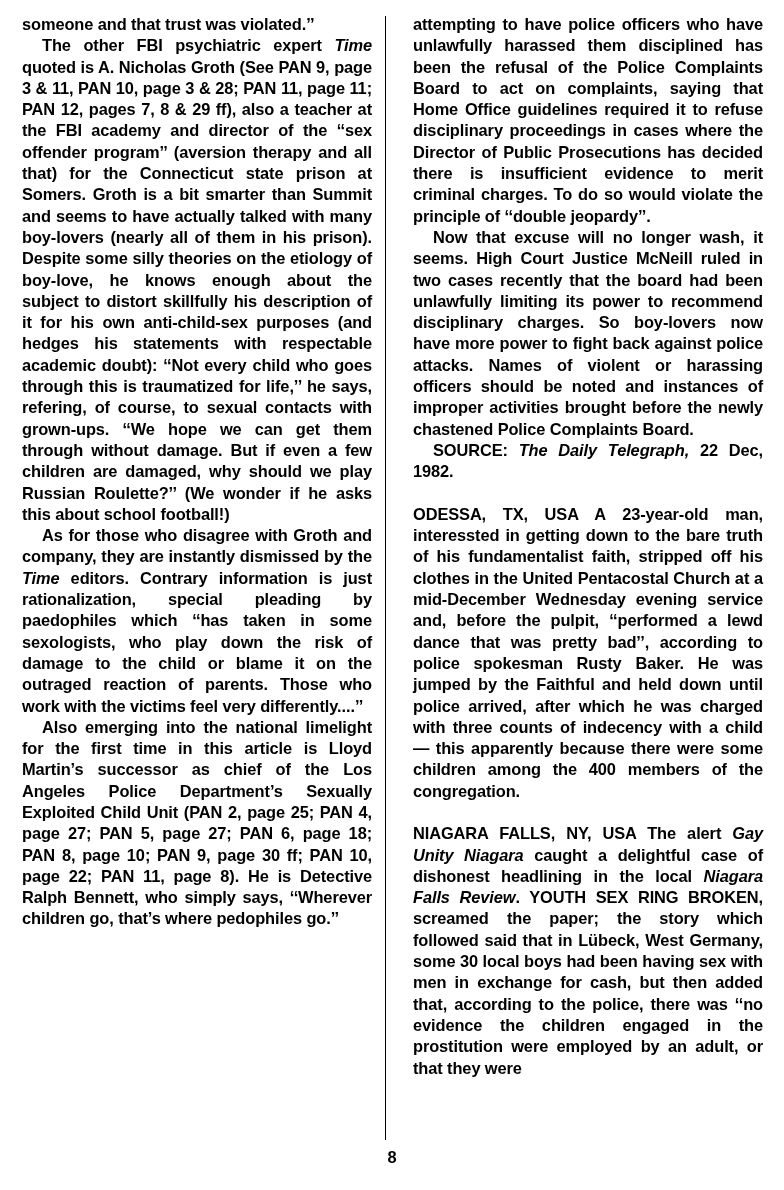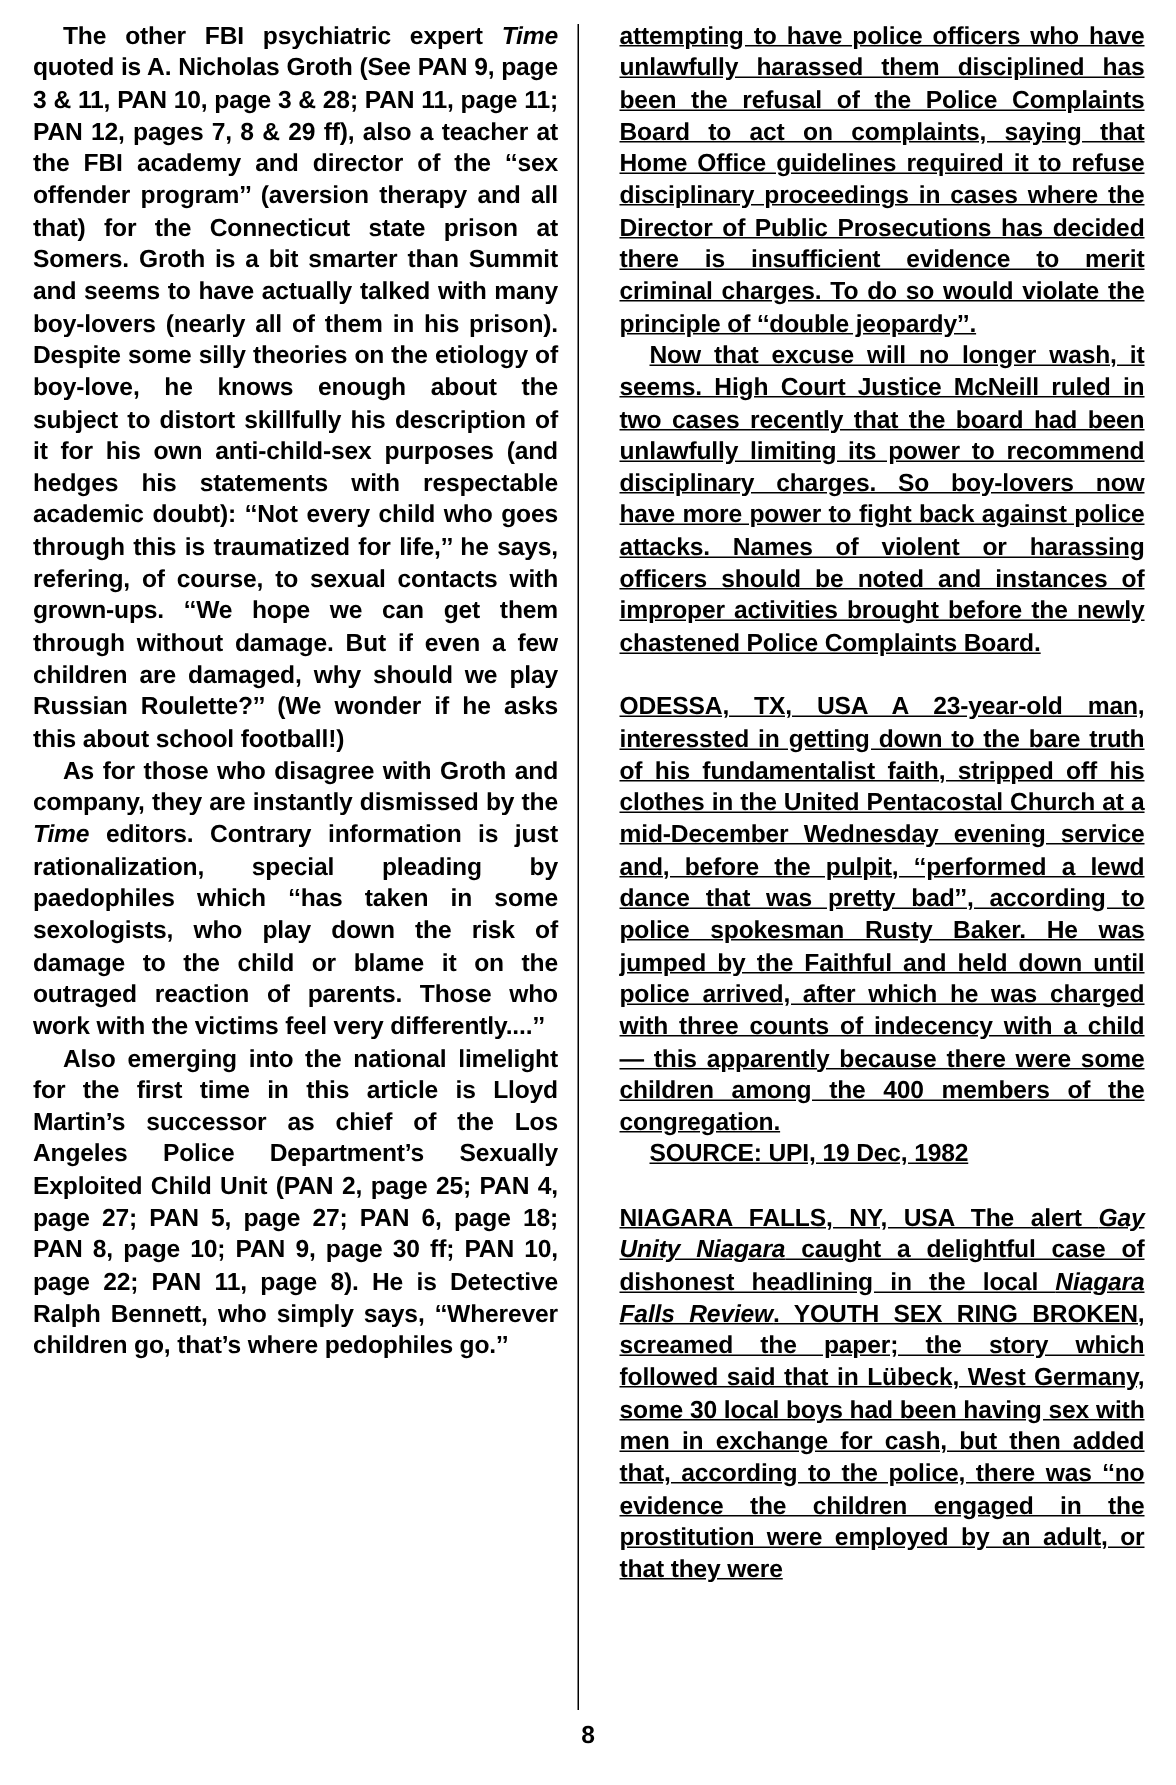--- a/index.html
+++ b/index.html
@@ -30,21 +30,21 @@
     width: 784px;
     height: 1120px;
   }
 
   .col {
     position: absolute;
     top: 0;
     width: 350px;
   }
   .col-left  { left: 22px; }
-  .col-right { left: 413px; text-decoration: underline; }
+  .col-right { left: 413px; }
 
   .divider {
     position: absolute;
     left: 385px;
     top: 16px;
     width: 1px;
     height: 1124px;
     background: #000000;
   }
 
@@ -82,28 +82,29 @@
 </style>
 </head>
 <body>
 
 <div id="page">
 
   <div class="divider"></div>
 
   <div class="columns">
     <div class="col col-left" id="col-left">
+        <p class="para"><span>someone and that trust was violated.’’</span></p>
         <p class="para indent"><span>The other FBI psychiatric expert </span><i>Time</i><span> quoted is A. Nicholas Groth (See PAN 9, page 3 &amp; 11, PAN 10, page 3 &amp; 28; PAN 11, page 11; PAN 12, pages 7, 8 &amp; 29 ff), also a teacher at the FBI academy and director of the ‘‘sex offender program’’ (aversion therapy and all that) for the Connecticut state prison at Somers. Groth is a bit smarter than Summit and seems to have actually talked with many boy-lovers (nearly all of them in his prison). Despite some silly theories on the etiology of boy-love, he knows enough about the subject to distort skillfully his description of it for his own anti-child-sex purposes (and hedges his statements with respectable academic doubt): ‘‘Not every child who goes through this is traumatized for life,’’ he says, refering, of course, to sexual contacts with grown-ups. ‘‘We hope we can get them through without damage. But if even a few children are damaged, why should we play Russian Roulette?’’ (We wonder if he asks this about school football!)</span></p>
         <p class="para indent"><span>As for those who disagree with Groth and company, they are instantly dismissed by the </span><i>Time</i><span> editors. Contrary information is just rationalization, special pleading by paedophiles which ‘‘has taken in some sexologists, who play down the risk of damage to the child or blame it on the outraged reaction of parents. Those who work with the victims feel very differently....’’</span></p>
         <p class="para indent"><span>Also emerging into the national limelight for the first time in this article is Lloyd Martin’s successor as chief of the Los Angeles Police Department’s Sexually Exploited Child Unit (PAN 2, page 25; PAN 4, page 27; PAN 5, page 27; PAN 6, page 18; PAN 8, page 10; PAN 9, page 30 ff; PAN 10, page 22; PAN 11, page 8). He is Detective Ralph Bennett, who simply says, ‘‘Wherever children go, that’s where pedophiles go.’’</span></p>
       </div>
     <div class="col col-right" id="col-right">
         <p class="para"><span>attempting to have police officers who have unlawfully harassed them disciplined has been the refusal of the Police Complaints Board to act on complaints, saying that Home Office guidelines required it to refuse disciplinary proceedings in cases where the Director of Public Prosecutions has decided there is insufficient evidence to merit criminal charges. To do so would violate the principle of ‘‘double jeopardy’’.</span></p>
         <p class="para indent"><span>Now that excuse will no longer wash, it seems. High Court Justice McNeill ruled in two cases recently that the board had been unlawfully limiting its power to recommend disciplinary charges. So boy-lovers now have more power to fight back against police attacks. Names of violent or harassing officers should be noted and instances of improper activities brought before the newly chastened Police Complaints Board.</span></p>
+        <p class="para indent"><span>SOURCE: </span><i>The Daily Telegraph,</i><span> 22 Dec, 1982.</span></p>
         <p class="para gap-before"><span>ODESSA, TX, USA A 23-year-old man, interessted in getting down to the bare truth of his fundamentalist faith, stripped off his clothes in the United Pentacostal Church at a mid-December Wednesday evening service and, before the pulpit, ‘‘performed a lewd dance that was pretty bad’’, according to police spokesman Rusty Baker. He was jumped by the Faithful and held down until police arrived, after which he was charged with three counts of indecency with a child — this apparently because there were some children among the 400 members of the congregation.</span></p>
-        <p class="para indent"><span>SOURCE: UPI, 19 Dec, 1982</span></p>
         <p class="para gap-before"><span>NIAGARA FALLS, NY, USA The alert </span><i>Gay Unity Niagara</i><span> caught a delightful case of dishonest headlining in the local </span><i>Niagara Falls Review</i><span>. YOUTH SEX RING BROKEN, screamed the paper; the story which followed said that in Lübeck, West Germany, some 30 local boys had been having sex with men in exchange for cash, but then added that, according to the police, there was ‘‘no evidence the children engaged in the prostitution were employed by an adult, or that they were</span></p>
       </div>
   </div>
 
   <div class="page-number">8</div>
 
 </div>
 
 </body></html>

